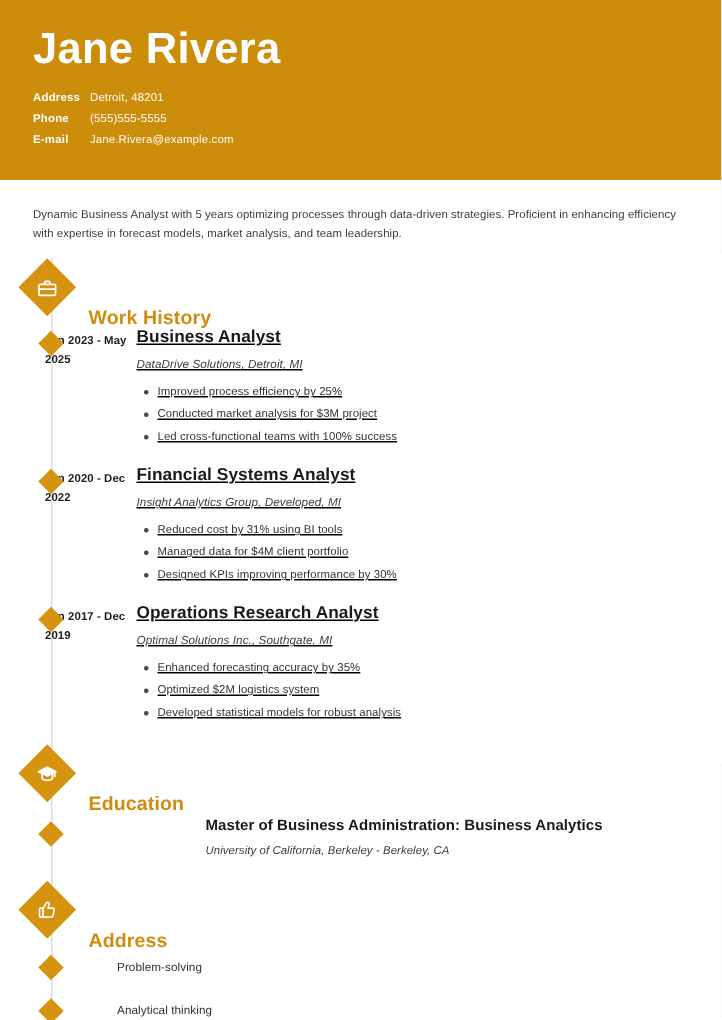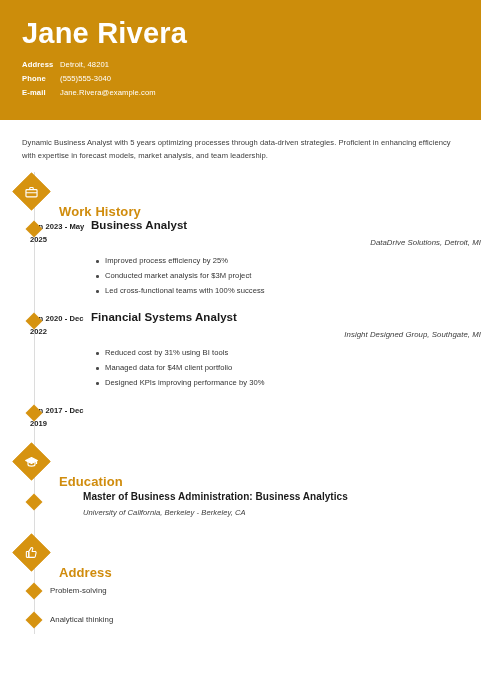--- a/index.html
+++ b/index.html
@@ -142,36 +142,36 @@
     font-size: 7.6px;
     font-weight: bold;
     color: #1d1d1d;
     line-height: 13px;
     padding-top: 2px;
     letter-spacing: 0.05px;
   }
   .entry .detail {
     flex: 1 1 auto;
     padding-left: 4px;
+    text-decoration: underline;
   }
   .job-title {
     font-size: 11.5px;
     font-weight: bold;
     color: #1a1a1a;
     line-height: 15px;
     letter-spacing: 0.05px;
   }
   .job-org {
     font-size: 7.8px;
     font-style: italic;
     color: #3c3c3c;
     margin-top: 4px;
     line-height: 12px;
     letter-spacing: 0.05px;
-    text-align: right;
   }
   ul.bullets {
     margin: 6px 0 0 0;
     padding-left: 14px;
     list-style: none;
   }
   ul.bullets li {
     position: relative;
     font-size: 7.6px;
     color: #333333;
@@ -187,21 +187,21 @@
     width: 2.6px;
     height: 2.6px;
     border-radius: 50%;
     background: #4a4a4a;
   }
 
   
   .edu-entry {
     position: relative;
     display: flex;
-    padding-left: 26px;
+    padding-left: 80px;
     margin-top: 12px;
   }
   .edu-entry .dates {
     width: 57px;
     flex: 0 0 57px;
   }
   .edu-degree {
     font-size: 10px;
     font-weight: bold;
     color: #1a1a1a;
@@ -219,21 +219,21 @@
 
   
   .skills-list {
     margin-top: 7px;
   }
   .skill-row {
     position: relative;
     height: 29px;
     display: flex;
     align-items: center;
-    padding-left: 50px;
+    padding-left: 78px;
   }
   .skill-row .diamond-sm {
     top: 8.5px;
   }
   .skill-label {
     font-size: 7.8px;
     color: #333333;
     letter-spacing: 0.05px;
   }
 </style>
@@ -244,21 +244,21 @@
 
   <div class="header">
     <div class="name">Jane Rivera</div>
 
     <div class="contact-row">
       <span class="contact-label">Address</span>
       <span class="contact-value">Detroit, 48201</span>
     </div>
     <div class="contact-row">
       <span class="contact-label">Phone</span>
-      <span class="contact-value">(555)555-3040</span>
+      <span class="contact-value">(555)555-5555</span>
     </div>
     <div class="contact-row">
       <span class="contact-label">E-mail</span>
       <span class="contact-value">Jane.Rivera@example.com</span>
     </div>
   </div>
 
   <div class="summary">Dynamic Business Analyst with 5 years optimizing processes through data-driven strategies. Proficient in enhancing efficiency with expertise in forecast models, market analysis, and team leadership.</div>
 
   <div class="body-area">
@@ -290,32 +290,41 @@
             <li>Led cross-functional teams with 100% success</li>
           </ul>
         </div>
       </div>
 
       <div class="entry">
         <div class="diamond-sm" style="top:5px"></div>
         <div class="dates">Jan 2020 - Dec 2022</div>
         <div class="detail">
           <div class="job-title">Financial Systems Analyst</div>
-          <div class="job-org">Insight Designed Group, Southgate, MI</div>
+          <div class="job-org">Insight Analytics Group, Developed, MI</div>
           <ul class="bullets">
             <li>Reduced cost by 31% using BI tools</li>
             <li>Managed data for $4M client portfolio</li>
             <li>Designed KPIs improving performance by 30%</li>
           </ul>
         </div>
       </div>
 
       <div class="entry">
         <div class="diamond-sm" style="top:5px"></div>
         <div class="dates">Jan 2017 - Dec 2019</div>
+        <div class="detail">
+          <div class="job-title">Operations Research Analyst</div>
+          <div class="job-org">Optimal Solutions Inc., Southgate, MI</div>
+          <ul class="bullets">
+            <li>Enhanced forecasting accuracy by 35%</li>
+            <li>Optimized $2M logistics system</li>
+            <li>Developed statistical models for robust analysis</li>
+          </ul>
+        </div>
       </div>
     </div>
 
     <div class="section" style="margin-top:14px">
       <div class="section-head">
         <div class="diamond-lg">
           <span class="glyph">
             <svg width="14" height="14" viewBox="0 0 24 24" fill="none" stroke="#ffffff" stroke-width="2" stroke-linejoin="round">
               <path d="M12 4 L22 9 L12 14 L2 9 Z" fill="#ffffff" stroke="#ffffff"></path>
               <path d="M6 11.2 V16 c0 1.6 2.7 2.8 6 2.8 s6 -1.2 6 -2.8 V11.2"></path>

